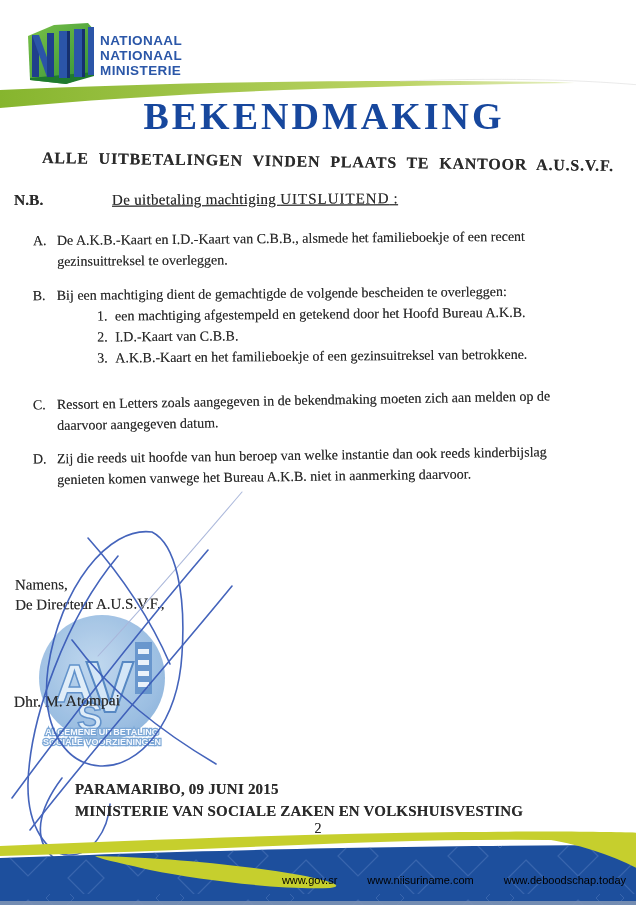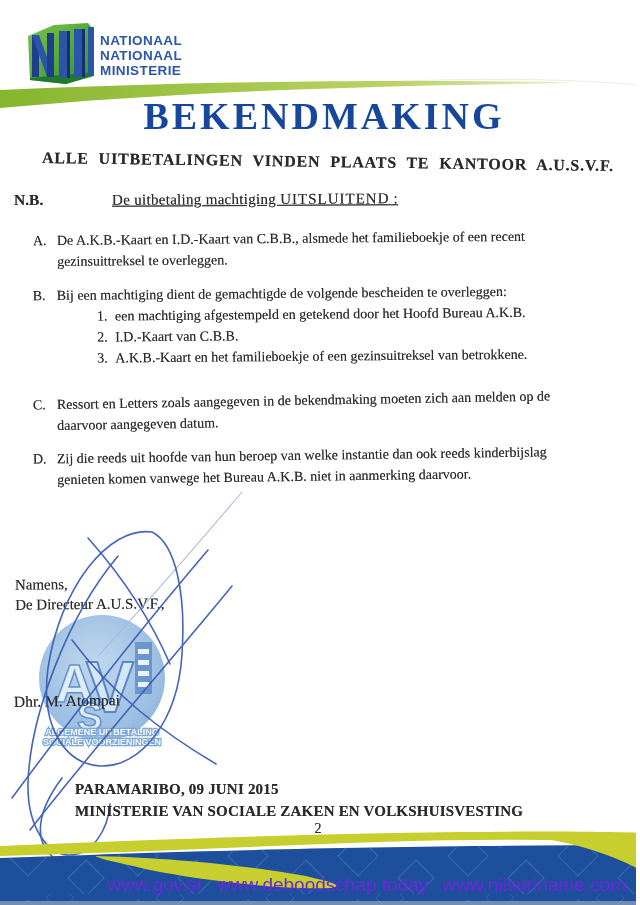--- a/index.html
+++ b/index.html
@@ -44,22 +44,22 @@
   .stamp{position:absolute;left:22px;top:606px;opacity:.88;}
   .signature{position:absolute;left:0;top:478px;pointer-events:none;}
   
   .place-date{position:absolute;left:75px;top:781px;font-weight:bold;font-size:15px;letter-spacing:.2px;}
   .ministry{position:absolute;left:75px;top:803px;font-weight:bold;font-size:15px;letter-spacing:.2px;}
   .page-num{position:absolute;left:294px;top:821px;width:48px;text-align:center;font-size:14px;}
   
   .footer-svg{position:absolute;left:0;top:830px;}
   .footer-urls{
     position:absolute;left:160px;right:10px;top:874px;
-    display:flex;justify-content:flex-end;gap:14px;
-    font-family:"Liberation Sans",sans-serif;font-size:19px;color:#6d28d9;
+    display:flex;justify-content:flex-end;gap:30px;
+    font-family:"Liberation Sans",sans-serif;font-size:11px;color:#000000;
   }
 </style>
 </head>
 <body>
 
 <div class="page">
 
   <svg class="logo-mark" width="74" height="70" viewBox="0 0 74 70">
     <defs>
       <linearGradient id="gGrad" x1="0" y1="0" x2="1" y2="1">
@@ -215,17 +215,17 @@
 
     <path d="M95,26 C150,27 230,33 300,45 C330,51 346,56 330,58 C280,60 200,50 150,40 C120,33 100,29 95,26 Z" fill="#c6cf2d"></path>
 
     <path d="M540,8 C580,14 615,26 640,40 L640,3 C610,2 575,4 540,8 Z" fill="#c6cf2d"></path>
 
     <rect x="0" y="71" width="640" height="4" fill="#7d92b5" opacity=".9"></rect>
   </svg>
 
   <div class="footer-urls">
     <span>www.gov.sr</span>
+    <span>www.niisuriname.com</span>
     <span>www.deboodschap.today</span>
-    <span>www.niisuriname.com</span>
   </div>
 
 </div>
 
 </body></html>

